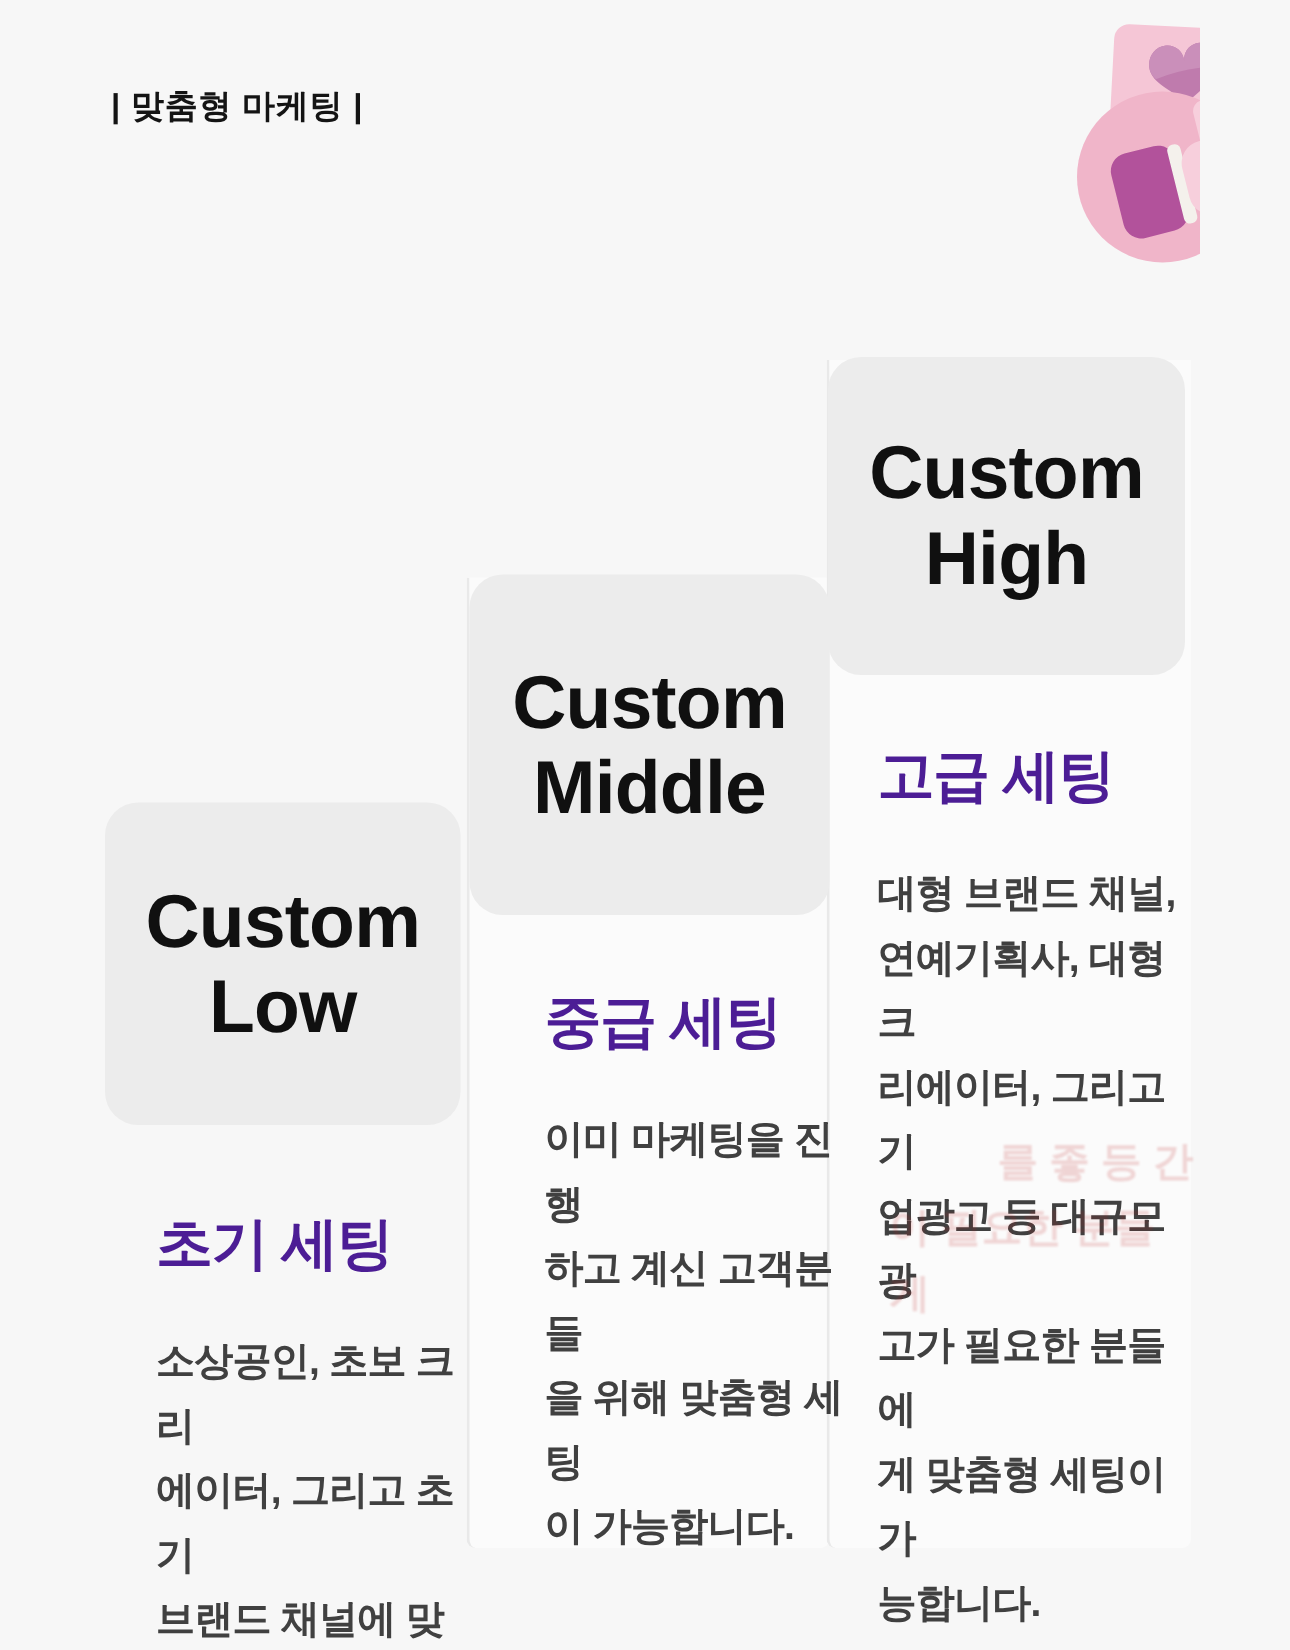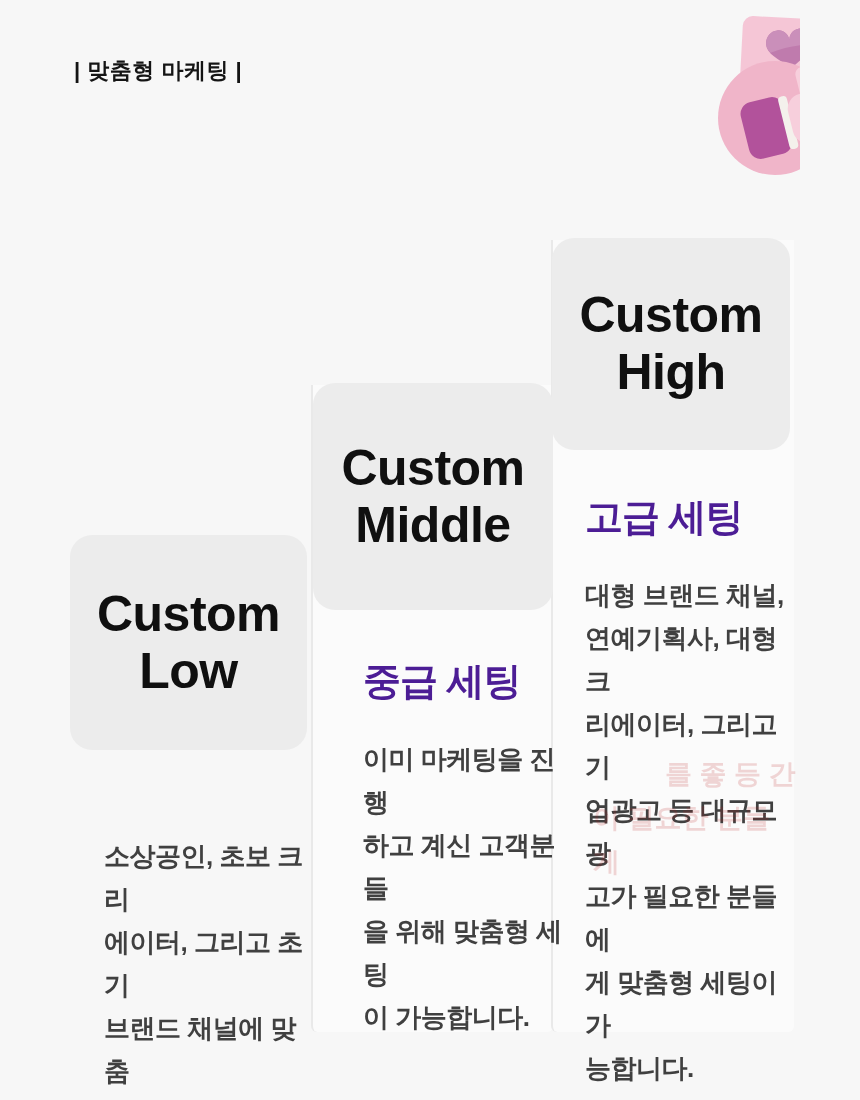--- a/index.html
+++ b/index.html
@@ -88,20 +88,21 @@
 능합니다.</p>
   </div>
   <div class="tier-info info-middle">
     <h2>중급 세팅</h2>
     <p>이미 마케팅을 진행
 하고 계신 고객분들
 을 위해 맞춤형 세팅
 이 가능합니다.</p>
   </div>
   <div class="tier-info info-low">
+    <h2>초기 세팅</h2>
     <p>소상공인, 초보 크리
 에이터, 그리고 초기
 브랜드 채널에 맞춤
 형 세팅이 가능합니
 다.</p>
   </div>
 
   <div class="ghost">를 좋 등 간
 이 필요한 분들
 게</div>

